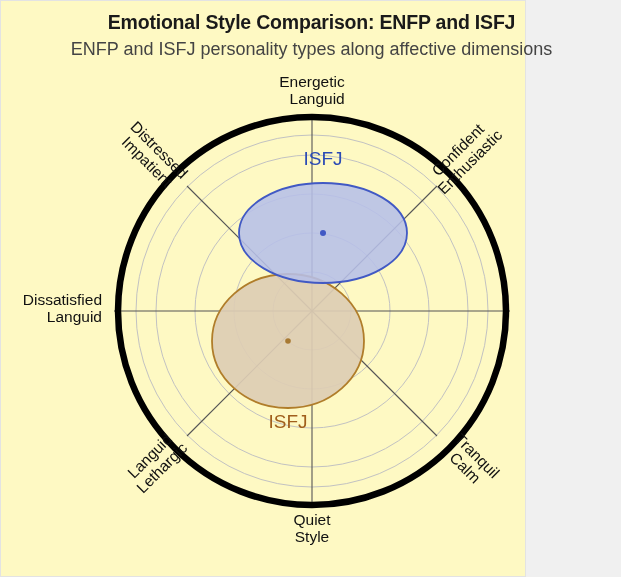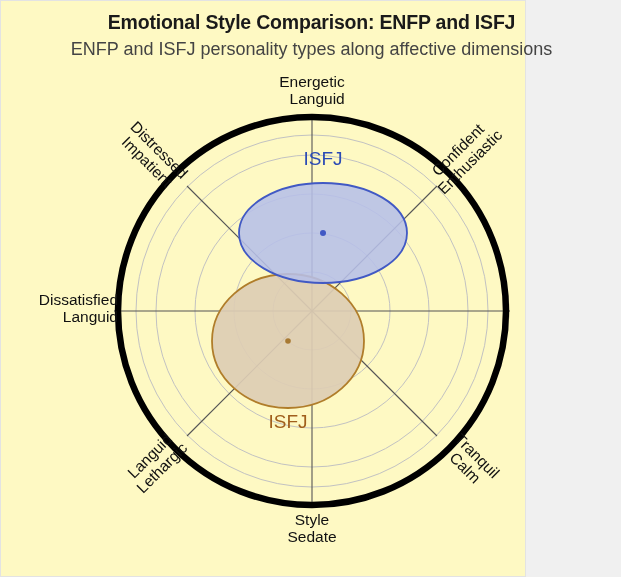--- a/index.html
+++ b/index.html
@@ -106,30 +106,30 @@
     <div>Enthusiastic</div>
   </div>
 
 
   <div class="axis-label" style="left: 470px; top: 461px; transform: translate(-50%, -50%) rotate(45deg); text-align: center;">
     <div>Tranquil</div>
     <div>Calm</div>
   </div>
 
   <div class="axis-label" style="left: 311px; top: 510px; transform: translate(-50%, 0); text-align: center;">
+    <div>Quiet</div>
     <div>Style</div>
-    <div>Sedate</div>
   </div>
 
   <div class="axis-label" style="left: 155px; top: 461px; transform: translate(-50%, -50%) rotate(-45deg); text-align: center;">
     <div>Languid</div>
     <div>Lethargic</div>
   </div>
 
-  <div class="axis-label" style="left: 117px; top: 290px; transform: translate(-100%, 0); text-align: right;">
+  <div class="axis-label" style="left: 101px; top: 290px; transform: translate(-100%, 0); text-align: right;">
     <div>Dissatisfied</div>
     <div>Languid</div>
   </div>
 
   <div class="axis-label" style="left: 152px; top: 155px; transform: translate(-50%, -50%) rotate(45deg); text-align: center;">
     <div>Distressed</div>
     <div>Impatient</div>
   </div>
 
   <div class="series-label" style="left: 322px; top: 147px; transform: translate(-50%, 0); color: #2b4bb5;">ISFJ</div>

